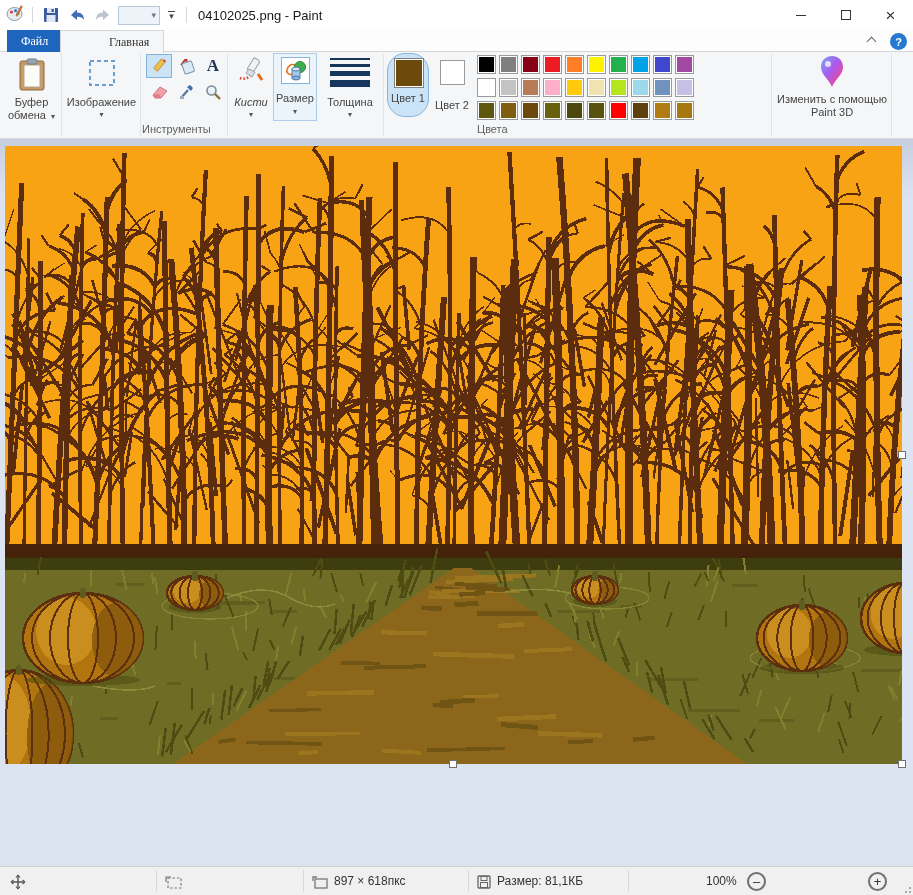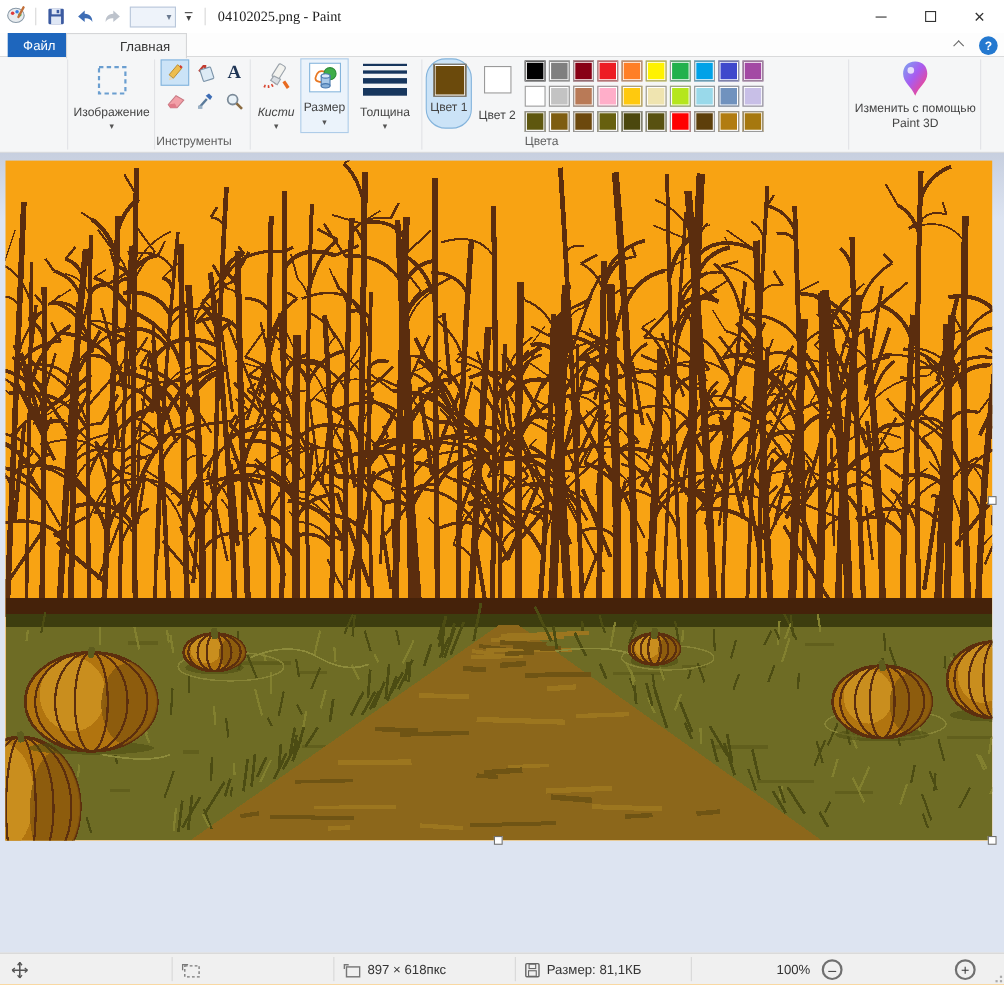--- a/index.html
+++ b/index.html
@@ -9,30 +9,30 @@
 
   
   .titlebar { position:absolute; left:0; top:0; width:913px; height:30px; background:#fff; }
   .qat { position:absolute; left:6px; top:4px; height:22px; display:flex; align-items:center; gap:4px; }
   .tsep { width:1px; height:16px; background:#d8d8d8; margin:0 3px; }
   .qbtn { background:none; border:none; width:22px; height:22px; display:flex; align-items:center; justify-content:center; cursor:default; }
   .qcombo { width:42px; height:19px; background:#eef3fa; border:1px solid #b9c7da; display:flex; align-items:center; justify-content:flex-end; padding-right:3px; color:#7a8aa0; font-size:9px; }
   .qcar { font-size:9px; color:#6a7a90; }
   .qdropbtn { width:15px; height:19px; background:none; border:none; font-size:9px; color:#444; display:flex; flex-direction:column; align-items:center; justify-content:center; line-height:5px; }
   .qdropbtn .bar { width:7px; height:1px; background:#444; margin-bottom:2px; }
-  .title-text { font-size:13px; color:#1a1a1a; margin-left:4px; white-space:nowrap;font-family:Liberation Serif, serif; }
+  .title-text { font-size:13px; color:#1a1a1a; margin-left:4px; white-space:nowrap; }
   .wbtns { position:absolute; right:0; top:0; height:30px; display:flex; }
   .wbtn { width:45px; height:30px; display:flex; align-items:center; justify-content:center; }
   .min-glyph { width:10px; height:1px; background:#333; display:block; }
   .max-glyph { width:10px; height:10px; border:1px solid #333; display:block; }
   .close-glyph { font-size:17px; color:#333; line-height:1; font-weight:400; }
 
   
   .tabrow { position:absolute; left:0; top:30px; width:913px; height:22px; background:#fdfdfd; border-bottom:1px solid #d5d6d8; }
-  .tab { position:absolute; top:0; height:22px; padding:0 14px; display:flex; align-items:center; font-size:12px; color:#333; }
+  .tab { position:absolute; top:0; height:22px; padding:0 14px; display:flex; align-items:center; font-size:12px; color:#333;font-family:Liberation Serif, serif; }
   .tab-file { left:7px; background:#1e66bd; color:#fff; }
   .tab-home { left:60px; background:#f5f6f7; border:1px solid #d5d6d8; border-bottom:none; height:23px; z-index:2;padding-left:48px; }
   .tab-view { left:128px; }
   .ribbon-min { position:absolute; right:36px; top:5px; width:12px; height:12px; }
   .chev { width:7px; height:7px; border-left:1.5px solid #666; border-top:1.5px solid #666; transform:rotate(45deg); display:block; margin:3px auto; }
   .help-btn { position:absolute; right:6px; top:3px; width:17px; height:17px; border-radius:50%; background:#2479d0; color:#fff; font-weight:bold; font-size:11px; display:flex; align-items:center; justify-content:center; }
 
   
   .ribbon { position:absolute; left:0; top:52px; width:913px; height:87px; background:#f5f6f7; border-bottom:1px solid #d8d9db; }
   .vsep { position:absolute; top:2px; width:1px; height:82px; background:#e2e3e6; }
@@ -133,20 +133,30 @@
   <div class="tab tab-home">Главная</div>
   <div class="tab tab-view">Вид</div>
   <div class="ribbon-min">
       <span class="chev"></span>
     </div>
   <div class="help-btn">?</div>
 </div>
 
 <div class="ribbon">
 
+  <div class="rgroup" style="left:3px; width:57px;">
+    <div class="bigicon" style="left:13px; top:4px; width:32px; height:38px;">
+      <svg width="28" height="34" viewBox="0 0 28 34">
+        <rect x="2" y="3" width="24" height="29" rx="2" fill="#c89a68" stroke="#8a6a40"></rect>
+        <rect x="6" y="7" width="16" height="22" fill="#fdfdf8" stroke="#b0a890"></rect>
+        <rect x="9" y="1" width="10" height="5" rx="1.5" fill="#9aa4ae" stroke="#707a84"></rect>
+      </svg>
+    </div>
+    <div class="glabel" style="top:44px;"><span>Буфер обмена</span> <span class="arr">▾</span></div>
+  </div>
   <div class="vsep" style="left:61px;"></div>
 
   <div class="rgroup" style="left:63px; width:77px;">
     <div class="bigicon" style="left:24px; top:6px; width:30px; height:30px;">
       <svg width="28" height="28" viewBox="0 0 28 28">
         <rect x="2" y="2" width="24" height="24" fill="none" stroke="#6a9ed0" stroke-width="2" stroke-dasharray="4 3"></rect>
       </svg>
     </div>
     <div class="glabel" style="top:44px;">Изображение</div>
     <div class="arr-line" style="top:58px;">▾</div>

